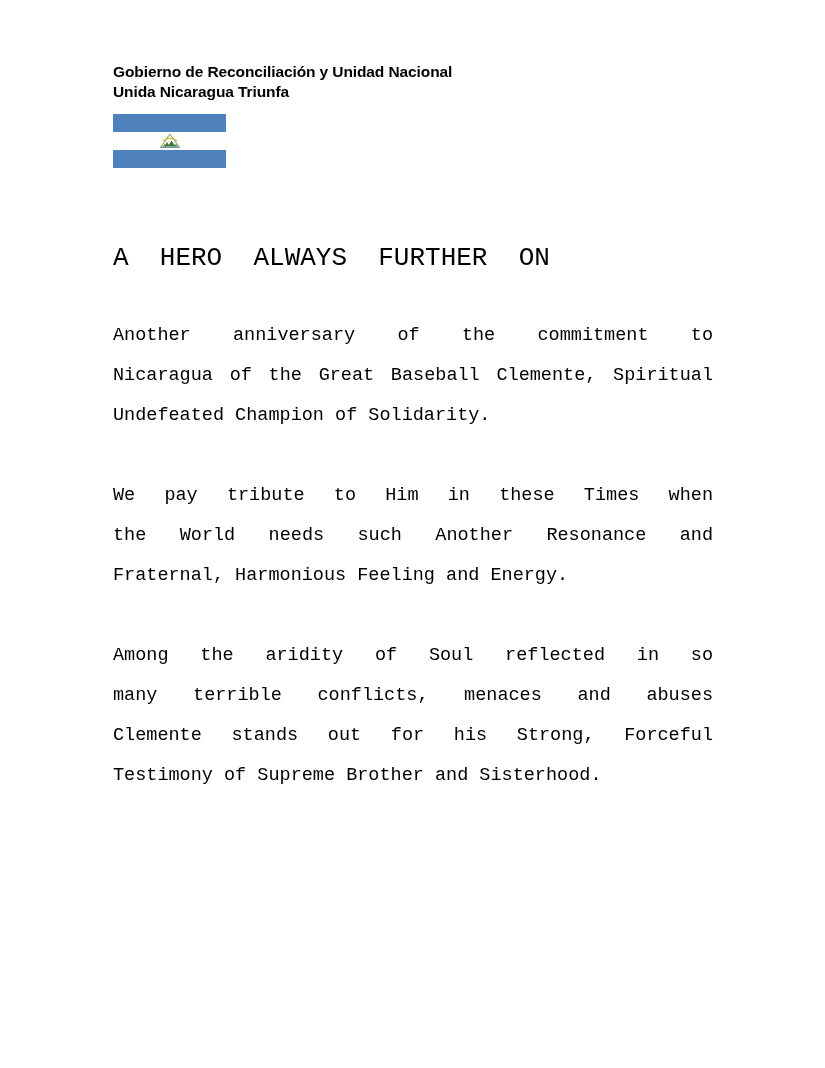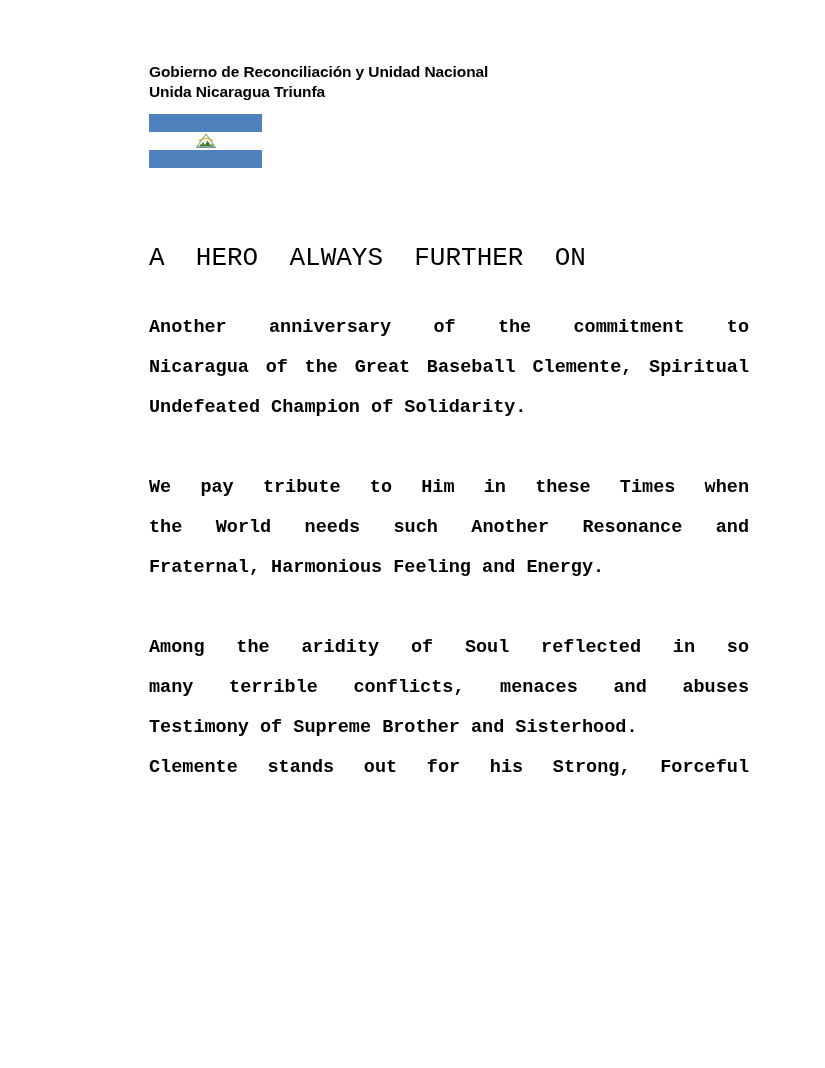--- a/index.html
+++ b/index.html
@@ -13,21 +13,20 @@
     font-family: "Liberation Sans", sans-serif;
     -webkit-font-smoothing: antialiased;
     overflow: hidden;
   }
 
   .page {
     position: relative;
     width: 655px;
     height: 1068px;
     background: #ffffff;
-    margin-left: 36px;
   }
 
   
   .letterhead {
     position: absolute;
     left: 113px;
     top: 62px;
     width: 620px;
   }
   .letterhead-line {
@@ -78,23 +77,22 @@
     font-size: 26px;
     line-height: 30px;
     color: #000000;
     white-space: pre;
     font-weight: normal;
   }
 
   .body-block {
     position: absolute;
     left: 113px;
-    top: 308px;
+    top: 316px;
     width: 600px;
-    font-weight: bold;
   }
 
   .para {
     font-family: "Liberation Mono", "DejaVu Sans Mono", monospace;
     font-size: 18.5px;
     line-height: 40px;
     color: #000000;
     text-align: justify;
     text-justify: inter-word;
     margin: 0 0 40px 0;
@@ -152,19 +150,19 @@
 
     <div class="para">
       <span class="line">We  pay  tribute  to  Him  in  these  Times  when</span>
       <span class="line">the World needs such Another Resonance and</span>
       <span class="line last">Fraternal, Harmonious Feeling and Energy.</span>
     </div>
 
     <div class="para">
       <span class="line">Among  the  aridity  of  Soul  reflected  in  so</span>
       <span class="line">many terrible conflicts, menaces and abuses</span>
+      <span class="line">Clemente stands out for his Strong, Forceful</span>
       <span class="line last">Testimony of Supreme Brother and Sisterhood.</span>
-      <span class="line">Clemente stands out for his Strong, Forceful</span>
     </div>
 
   </div>
 
 </div>
 
 </body></html>

